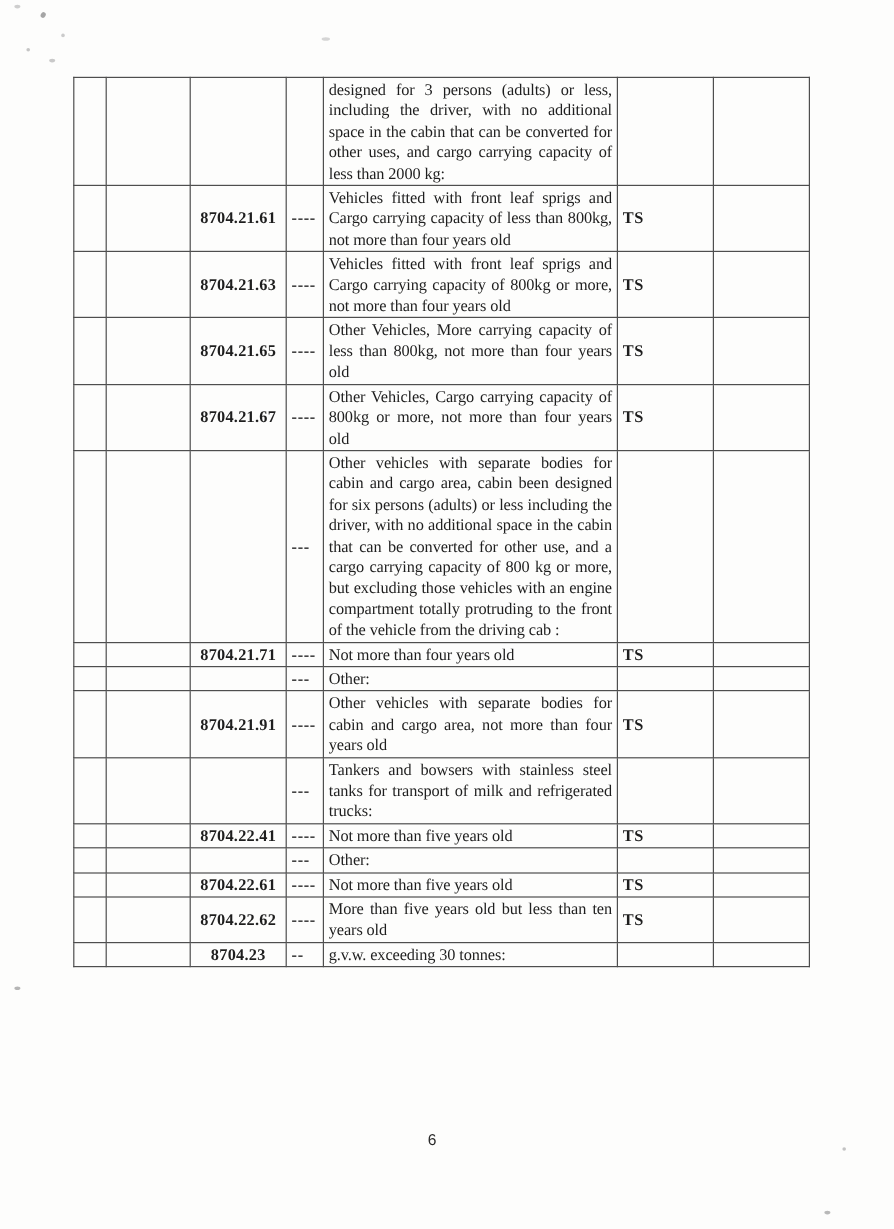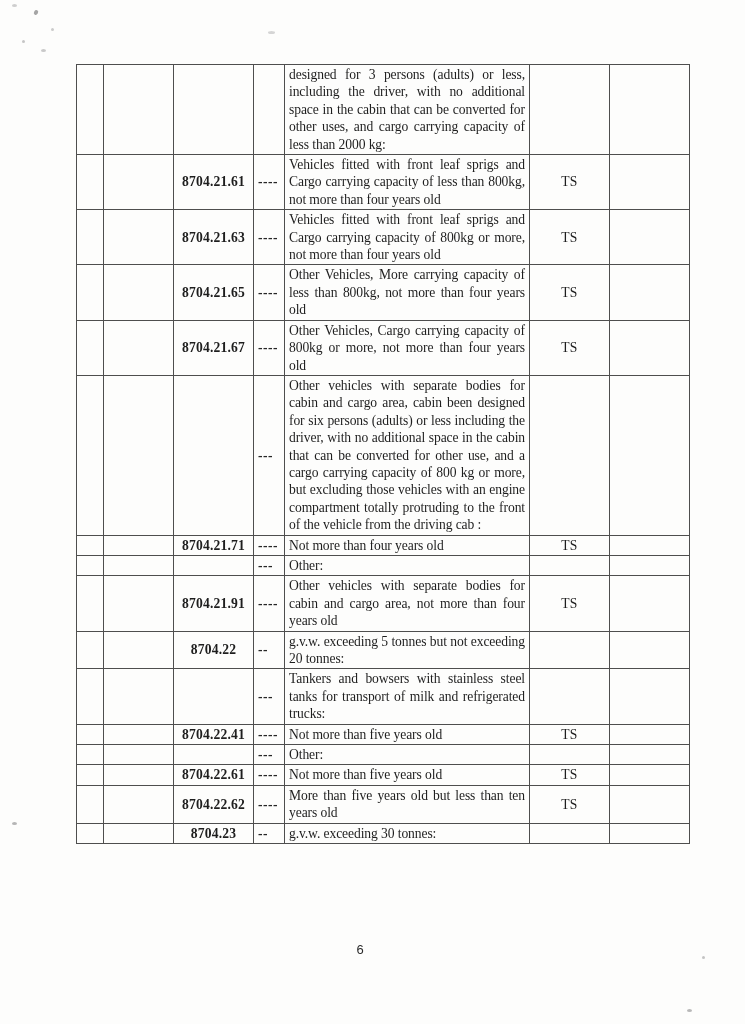--- a/index.html
+++ b/index.html
@@ -11,21 +11,21 @@
     width: 745px;
     height: 1024px;
     background: #fdfdfc;
     font-family: "Liberation Serif", "DejaVu Serif", serif;
     color: #1e1e1e;
     overflow: hidden;
   }
   
   table.tariff {
     position: absolute;
-    left: 76px;
+    left: 61px;
     top: 64px;
     width: 613px;
     border-collapse: collapse;
     table-layout: fixed;
   }
   table.tariff td {
     border: 1px solid #4e4e4e;
     font-size: 13.6px;
     line-height: 17.4px;
     padding: 1px 4px;
@@ -55,22 +55,21 @@
     font-size: 13px;
     color: #262626;
   }
   td.desc {
     vertical-align: top;
     text-align: justify;
     padding: 1px 6px 2px 6px;
     letter-spacing: -0.1px;
   }
   td.duty {
-    text-align: center;
-    font-weight: normal;
+    font-weight: bold;
     font-size: 14.2px;
     letter-spacing: 0.4px;
   }
   
   table.tariff tr td {
     box-shadow: 0 1px 0 rgba(130,130,130,0.18);
   }
 
   
   .page-number {
@@ -202,29 +201,20 @@
       <td></td>
       <td class="code">8704.21.91</td>
       <td class="dash">----</td>
       <td class="desc">Other vehicles with separate bodies for cabin and cargo area, not more than four years old</td>
       <td class="duty">TS</td>
       <td></td>
     </tr>
     <tr>
       <td></td>
       <td></td>
-      <td class="code">8704.22</td>
-      <td class="dash">--</td>
-      <td class="desc">g.v.w. exceeding 5 tonnes but not exceeding 20 tonnes:</td>
-      <td class="duty"></td>
-      <td></td>
-    </tr>
-    <tr>
-      <td></td>
-      <td></td>
       <td class="code"></td>
       <td class="dash">---</td>
       <td class="desc">Tankers and bowsers with stainless steel tanks for transport of milk and refrigerated trucks:</td>
       <td class="duty"></td>
       <td></td>
     </tr>
     <tr>
       <td></td>
       <td></td>
       <td class="code">8704.22.41</td>

